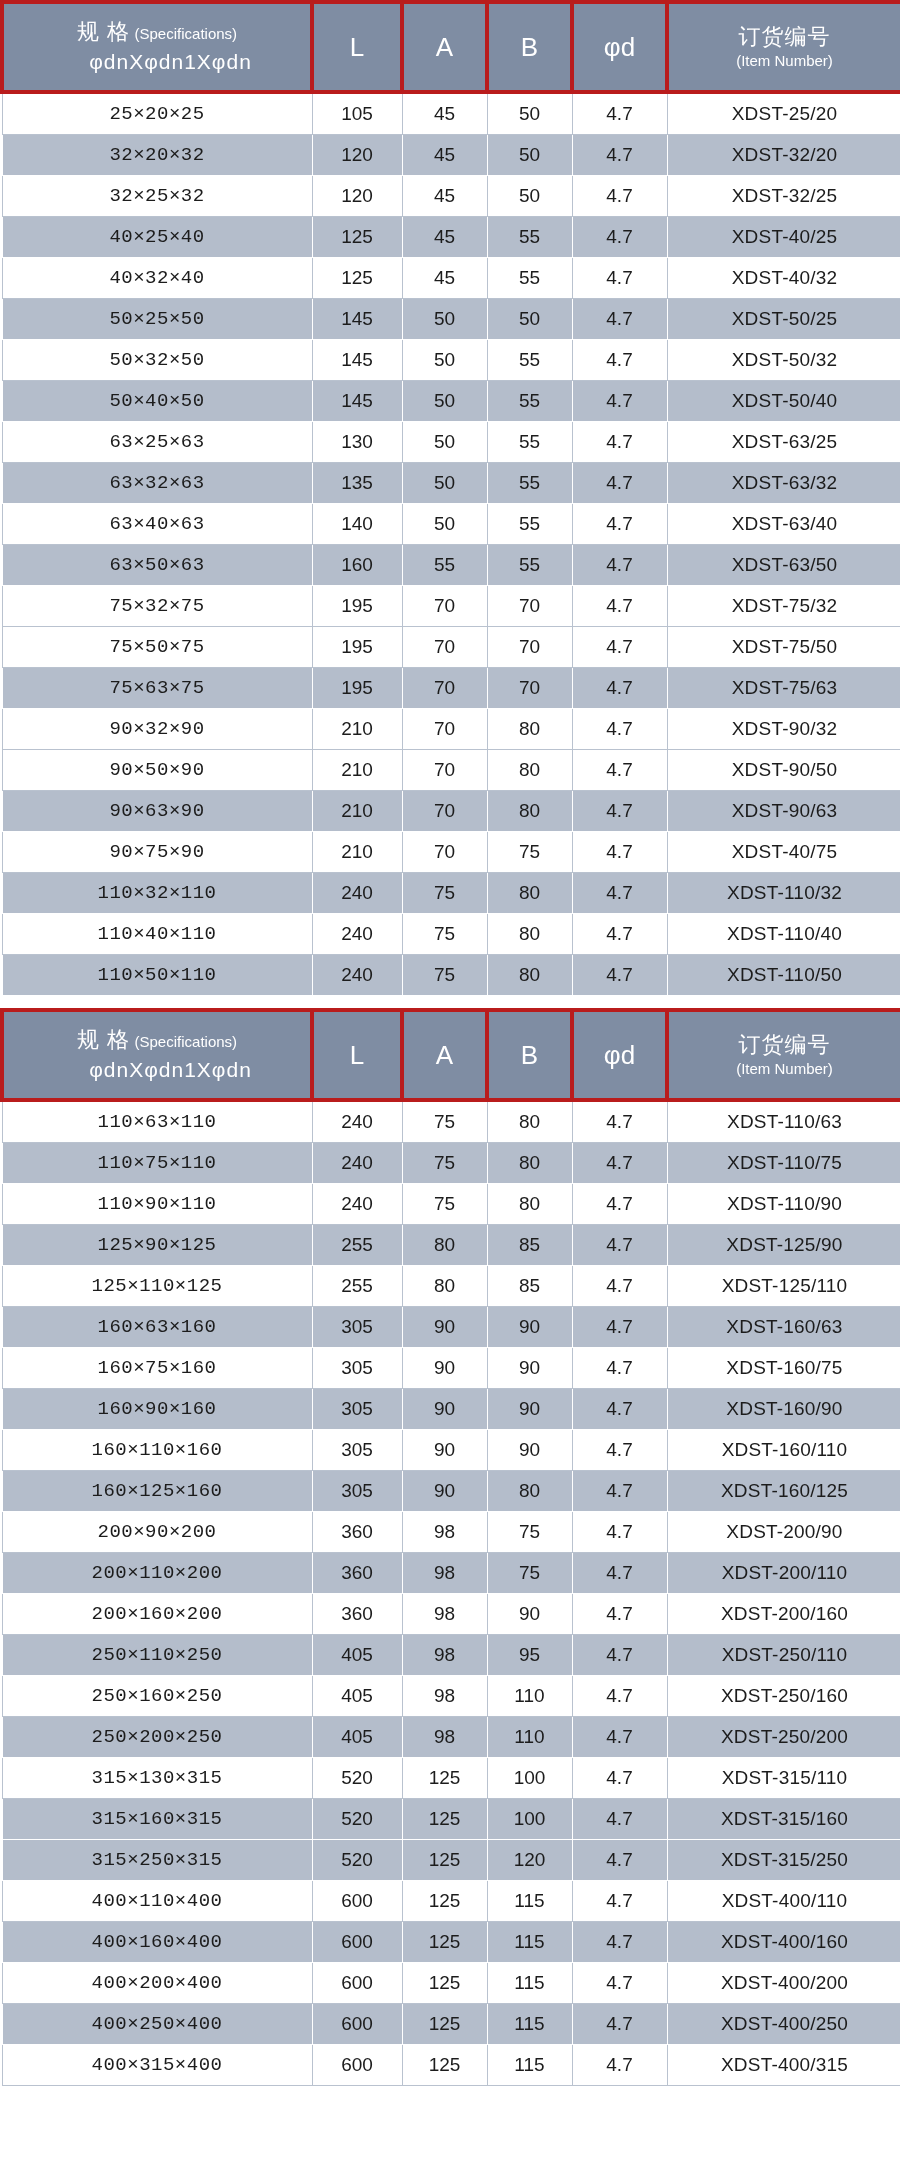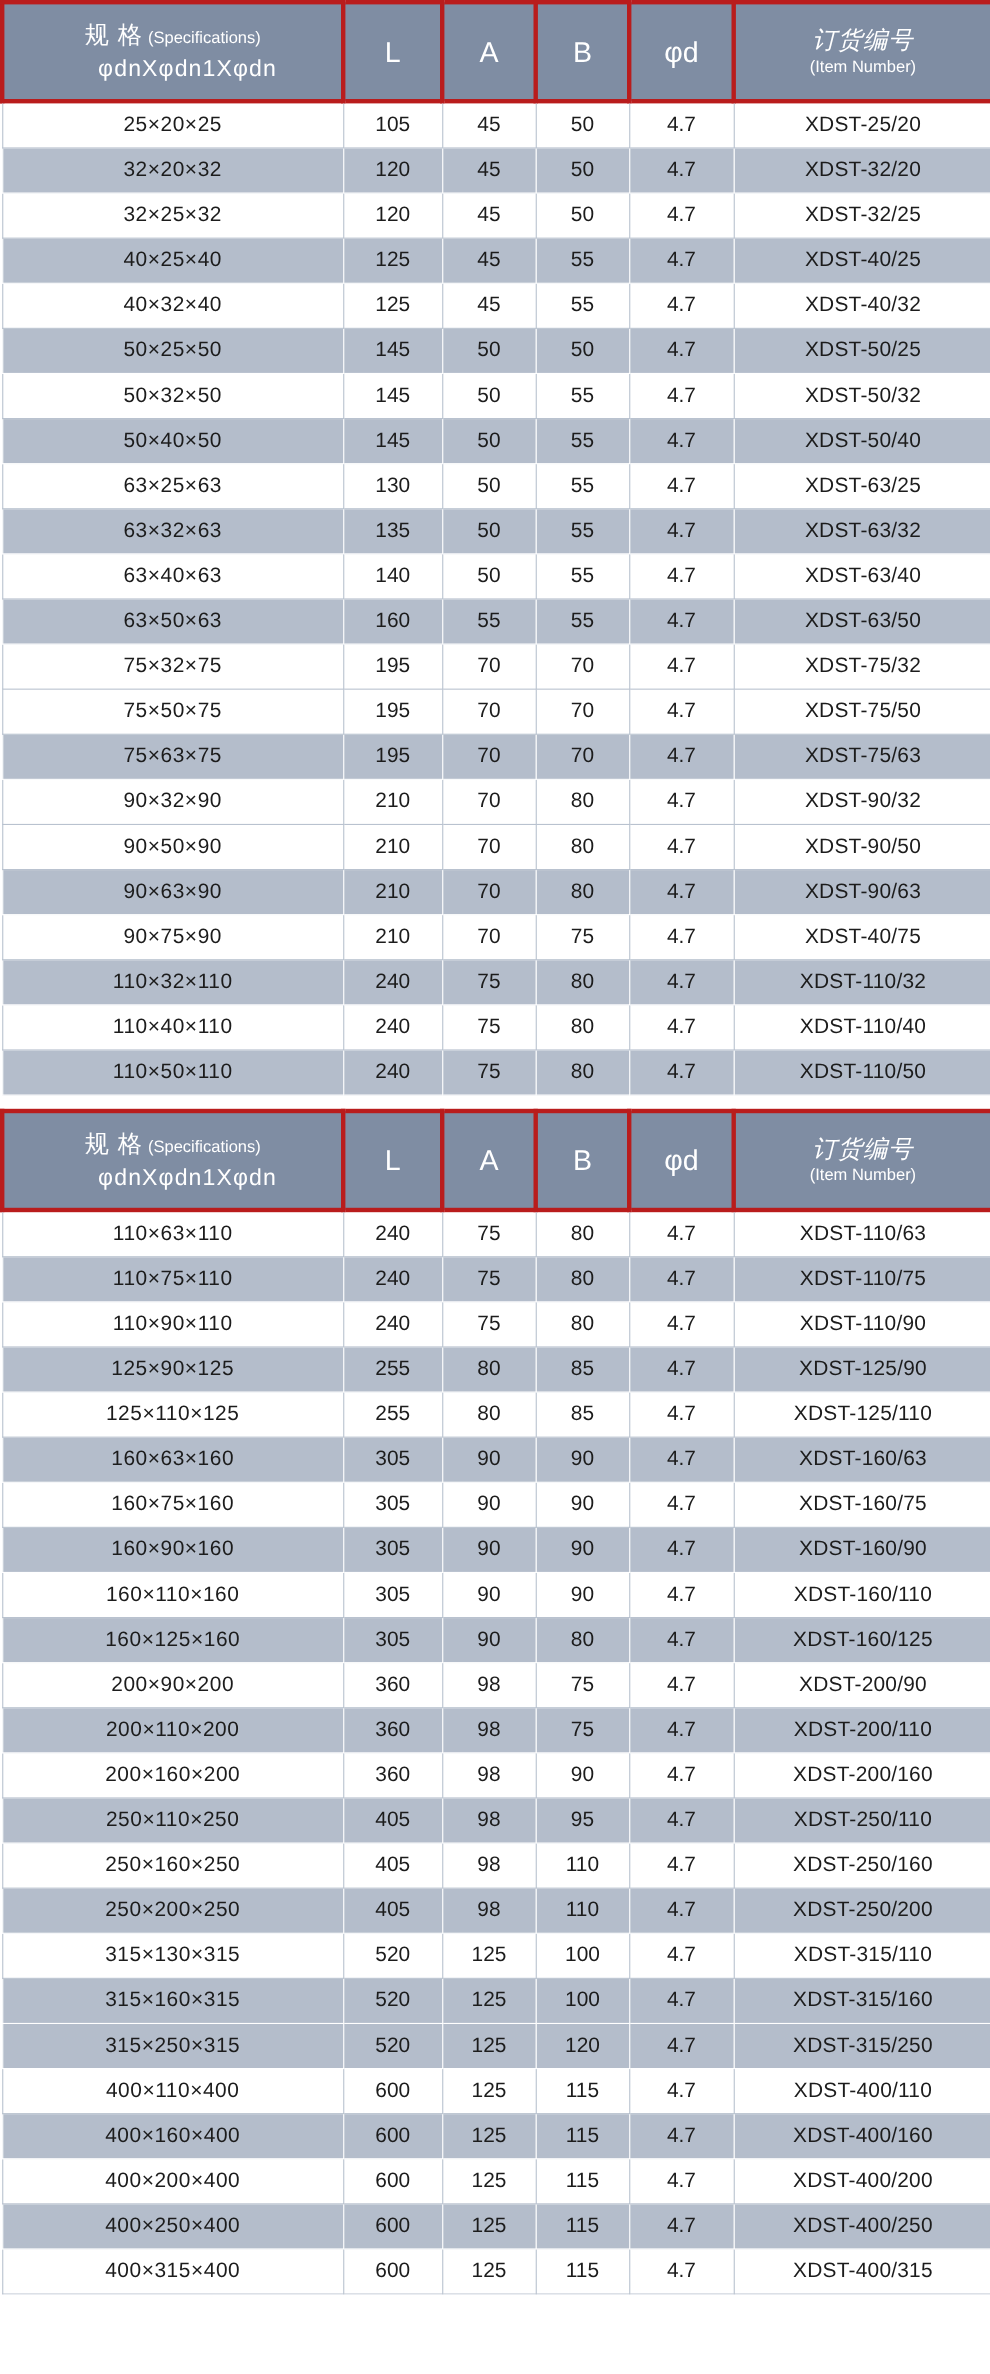--- a/index.html
+++ b/index.html
@@ -66,21 +66,20 @@
   }
   thead th.head-sym {
     font-size: 26px;
     font-weight: normal;
   }
   thead th.head-item .cn {
     font-size: 22px;
     letter-spacing: 1px;
     display: block;
     line-height: 28px;
-    font-style: italic;
   }
   thead th.head-item .en {
     font-size: 15px;
     display: block;
     line-height: 20px;
   }
 
   tbody td {
     border: 1px solid #ffffff;
     height: 40px;
@@ -94,20 +93,21 @@
     background: #ffffff;
     border-color: #b9c2cf;
   }
   tbody tr.row-dark td {
     background: #b4bdcb;
     border-color: #ffffff;
   }
   tbody td.spec-cell {
     font-size: 19px;
     letter-spacing: 0.5px;
+    font-family: Liberation Mono, monospace;
   }
   tbody td.item-cell {
     font-size: 19px;
     letter-spacing: 0.2px;
   }
   tbody td.num-cell {
     font-size: 19px;
   }
 </style>
 </head>

